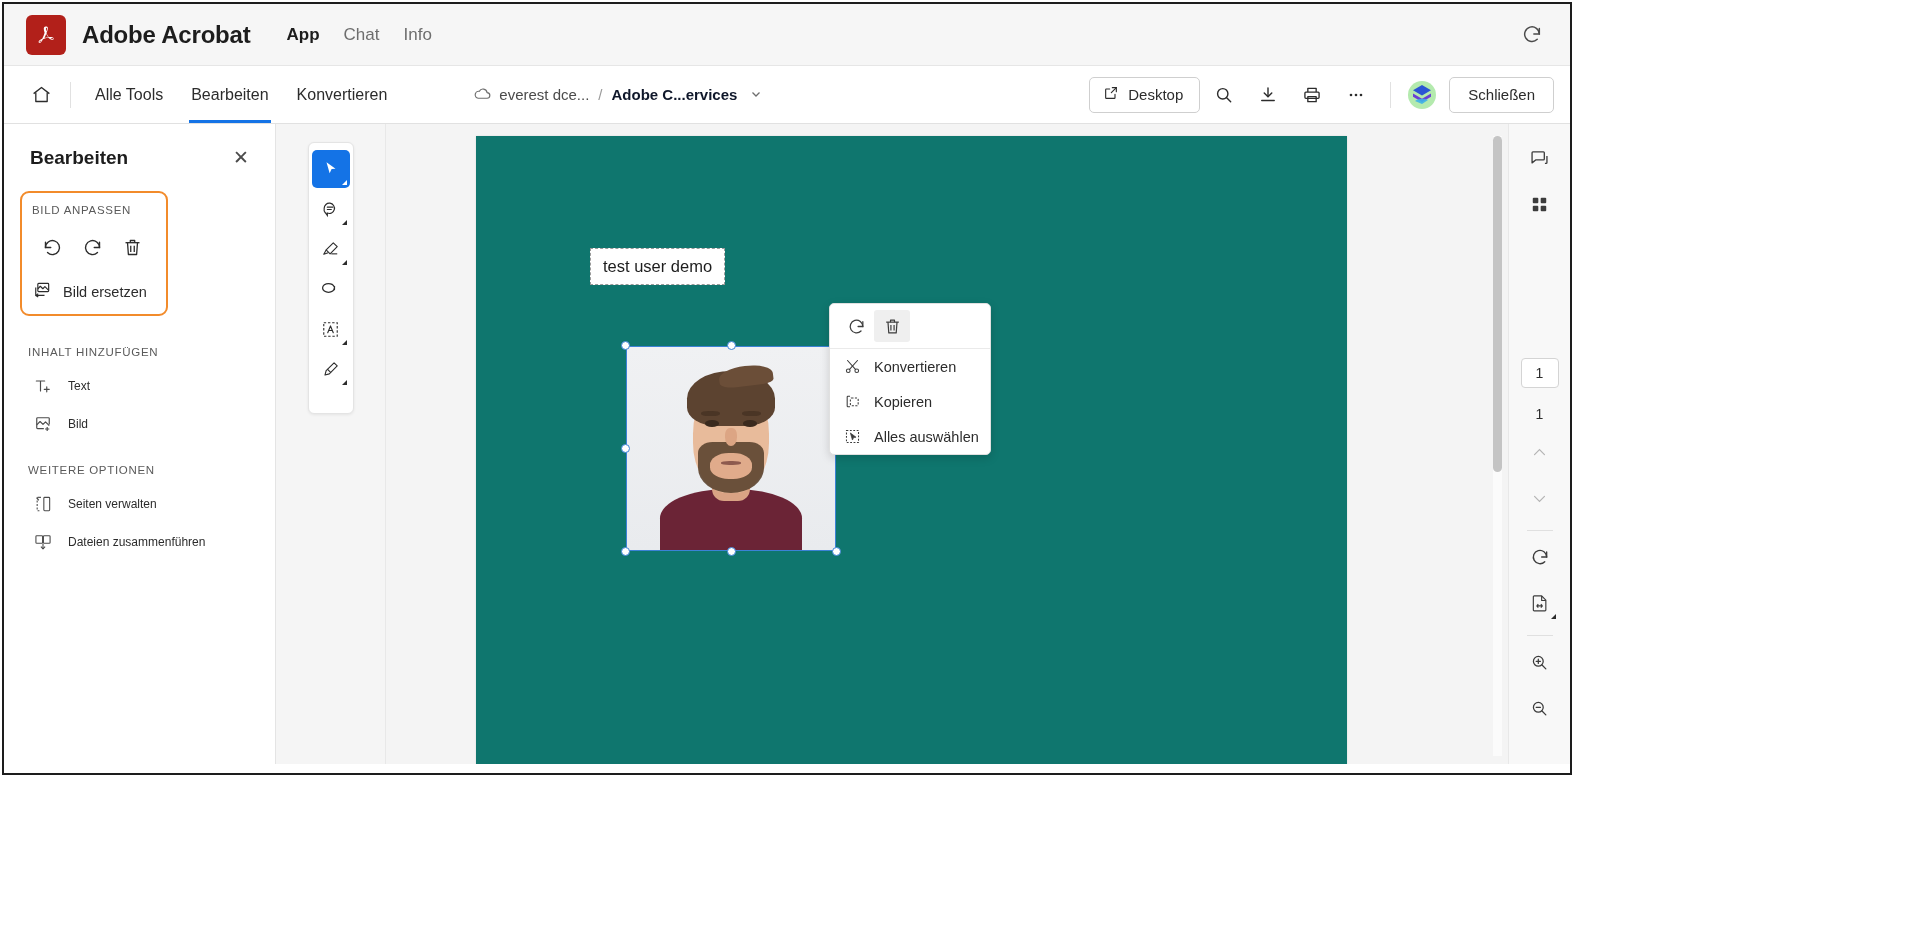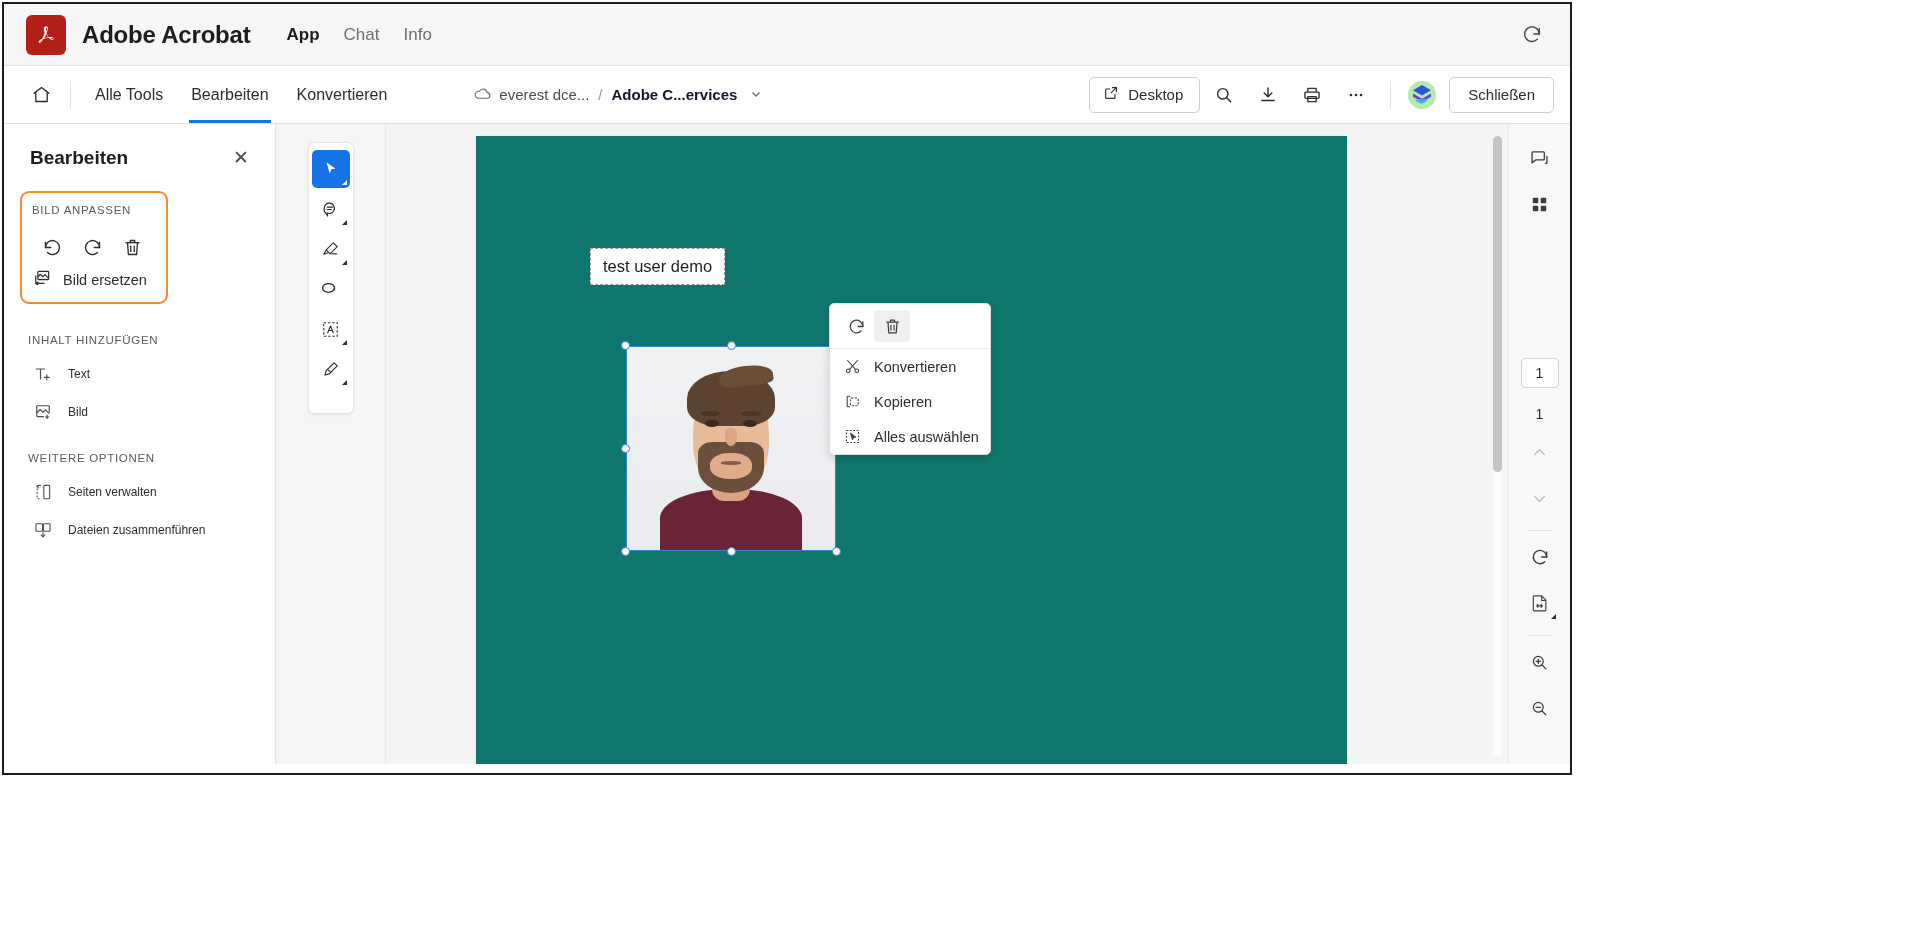--- a/index.html
+++ b/index.html
@@ -151,21 +151,21 @@
     padding: 11px 0 11px 10px;
   }
   .adj-icons { display: flex; gap: 0px; margin-top: 14px; }
   .adj-icon {
     width: 40px; height: 34px;
     display: flex; align-items: center; justify-content: center;
     cursor: pointer;
   }
   .replace-row {
     display: flex; align-items: center; gap: 11px;
-    margin-top: 4px; cursor: pointer;
+    margin-top: 16px; cursor: pointer;
     font-size: 14.5px; color: #2c2c2c;
   }
   .lp-group-title { margin: 30px 0 0 24px; }
   .lp-item {
     display: flex; align-items: center; gap: 14px;
     margin: 18px 0 0 28px; cursor: pointer;
     font-size: 12px; color: #2c2c2c;
   }
   .lp-item .ic { width: 22px; display: flex; justify-content: center; flex: none; }
 

